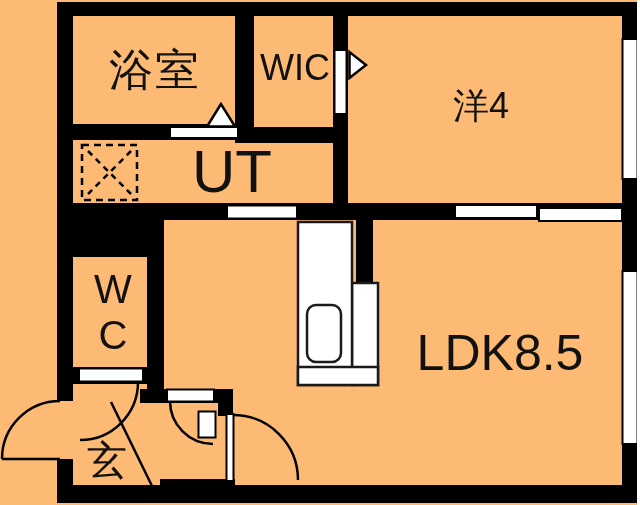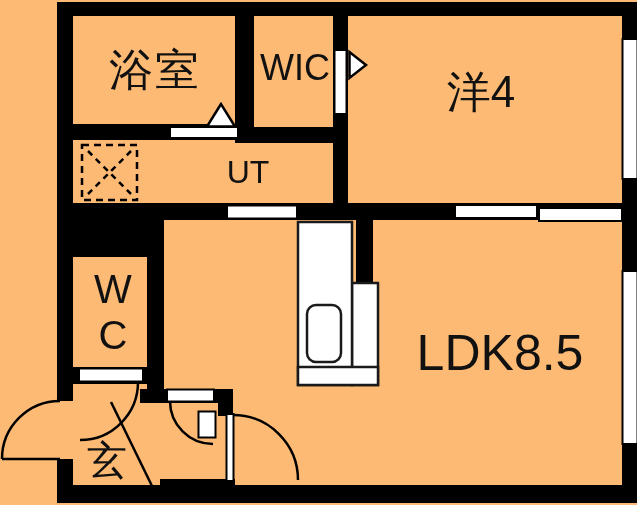--- a/index.html
+++ b/index.html
@@ -84,23 +84,23 @@
       <rect x="298" y="222" width="54" height="163"></rect>
       <rect x="298" y="367" width="80" height="18"></rect>
       <rect x="307" y="305" width="34" height="57" rx="9"></rect>
     </g>
   </svg>
 
   <div class="label" style="left:155px;top:70px;font-size:44px;letter-spacing:2px;">浴室</div>
 
   <div class="label" style="left:295px;top:68px;font-size:36px;">WIC</div>
 
-  <div class="label" style="left:481px;top:92px;font-size:44px;">洋4</div>
+  <div class="label" style="left:481px;top:106px;font-size:36px;">洋4</div>
 
-  <div class="label" style="left:232px;top:172px;font-size:32px;margin-left:16px;">UT</div>
+  <div class="label" style="left:232px;top:172px;font-size:60px;">UT</div>
 
   <div class="label wc-label" style="left:113px;top:312px;font-size:40px;">
     <span>W</span>
     <span>C</span>
   </div>
 
   <div class="label" style="left:107px;top:460px;font-size:40px;">玄</div>
 
   <div class="label" style="left:500px;top:353px;font-size:50px;">LDK8.5</div>
 

